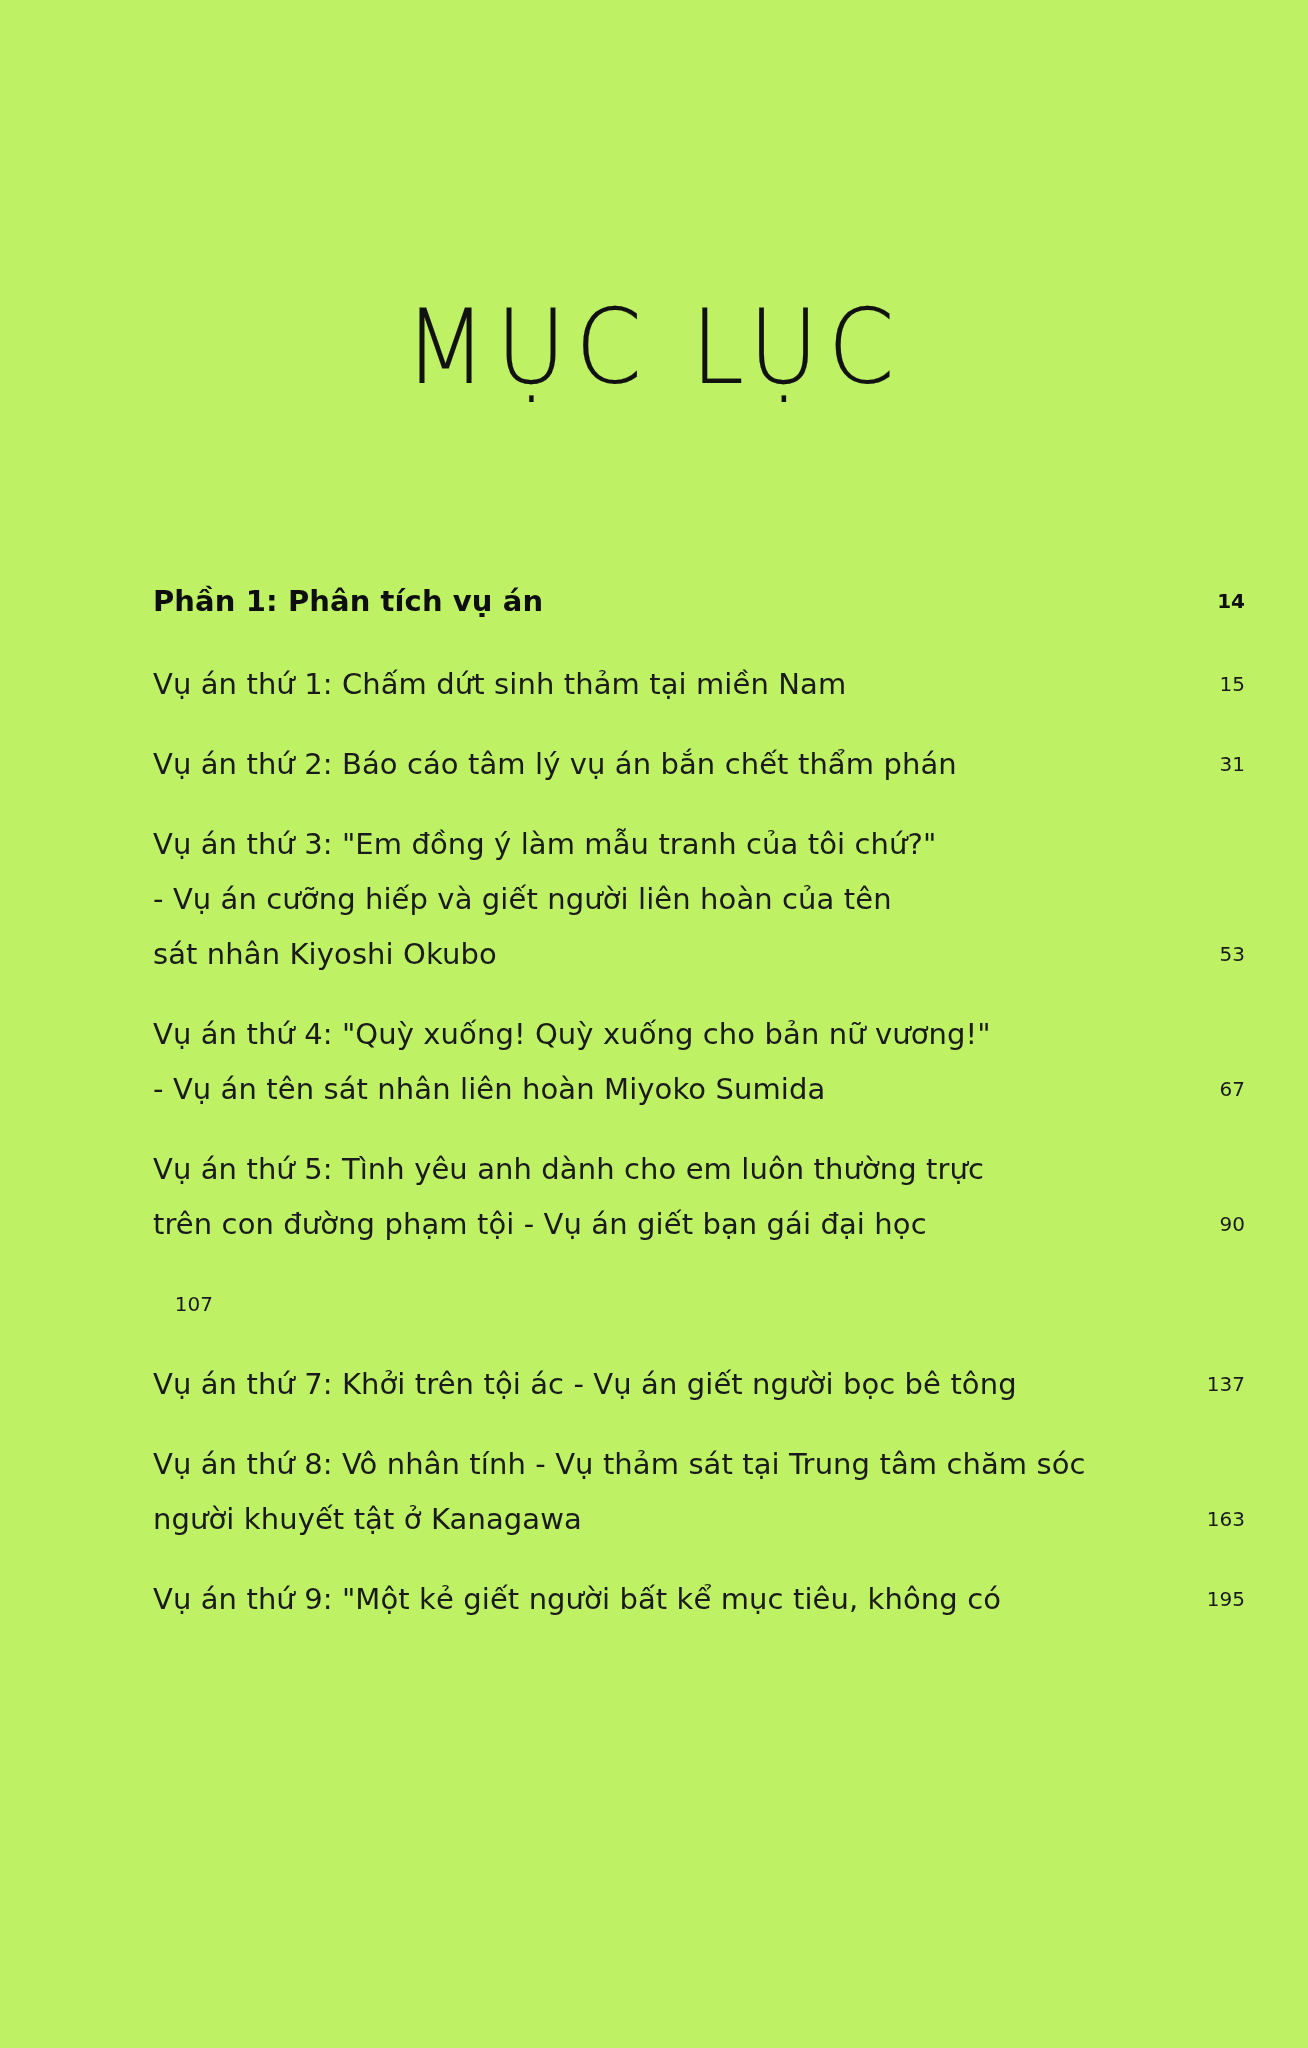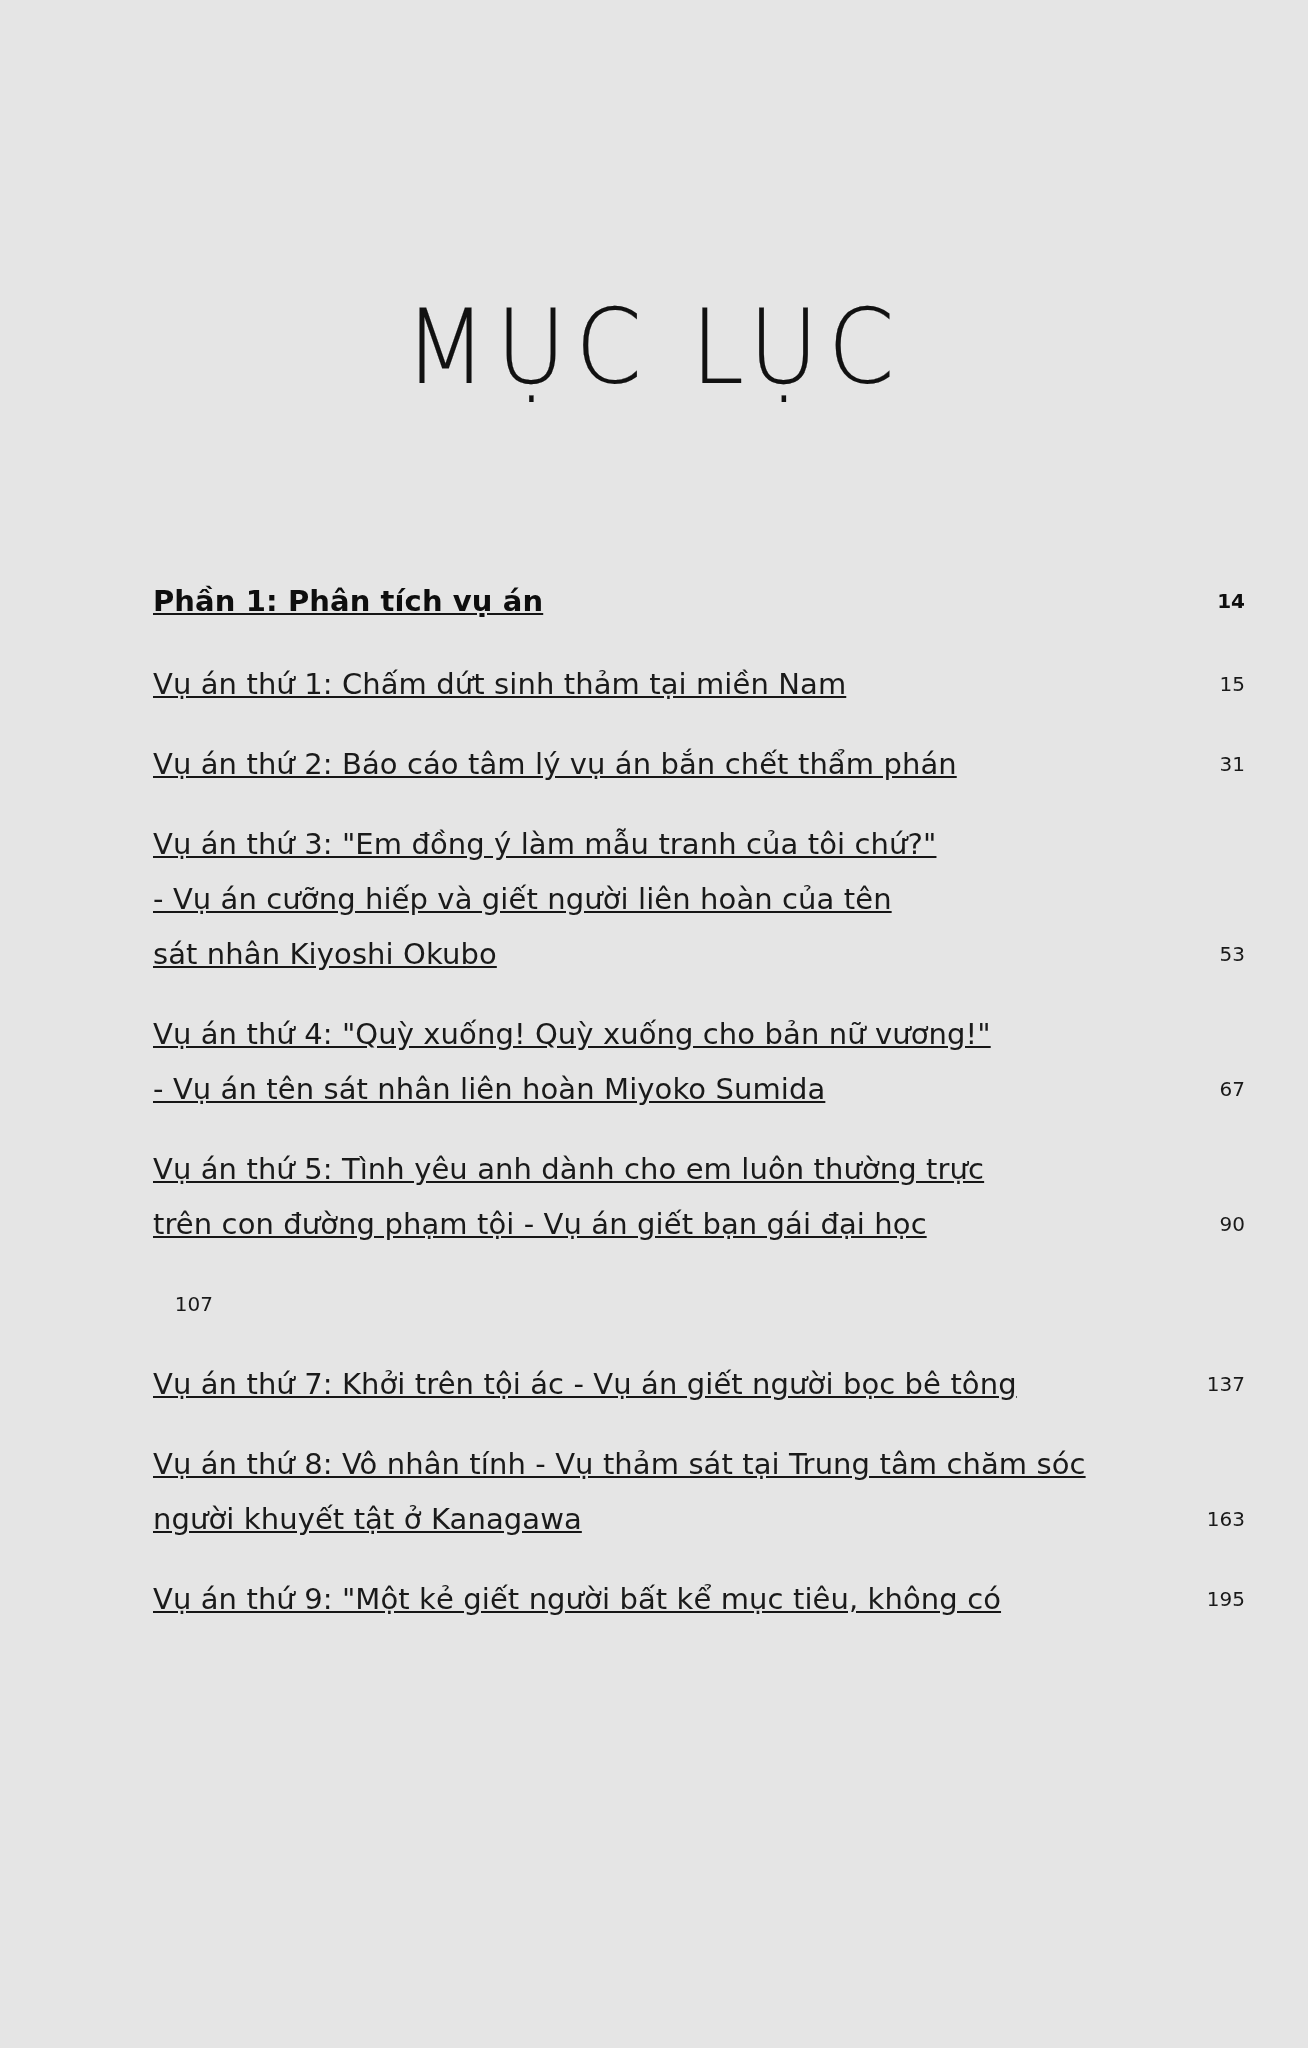--- a/index.html
+++ b/index.html
@@ -13,21 +13,21 @@
       position: relative;
       overflow: hidden;
       font-family: "DejaVu Sans", sans-serif;
       color: #161616;
     }
     .page {
       position: absolute;
       left: 0; top: 0;
       width: 1308px;
       height: 2048px;
-      background: #e5e5e5;
+      background: #bef264;
     }
     .title {
       position: absolute;
       left: 0;
       width: 1308px;
       top: 282px;
       text-align: center;
       font-family: "DejaVu Sans", sans-serif;
       font-weight: 300;
       font-size: 104px;
@@ -48,21 +48,20 @@
       position: relative;
       display: flex;
       align-items: flex-end;
       justify-content: space-between;
       margin-bottom: 25px;
     }
     .entry .lines {
       display: flex;
       flex-direction: column;
       max-width: 1040px;
-      text-decoration: underline;
     }
     .entry .line {
       font-family: "DejaVu Sans", sans-serif;
       font-size: 29px;
       line-height: 55px;
       white-space: nowrap;
       color: #1a1a1a;
       letter-spacing: 0.1px;
     }
     .entry .page-num {

